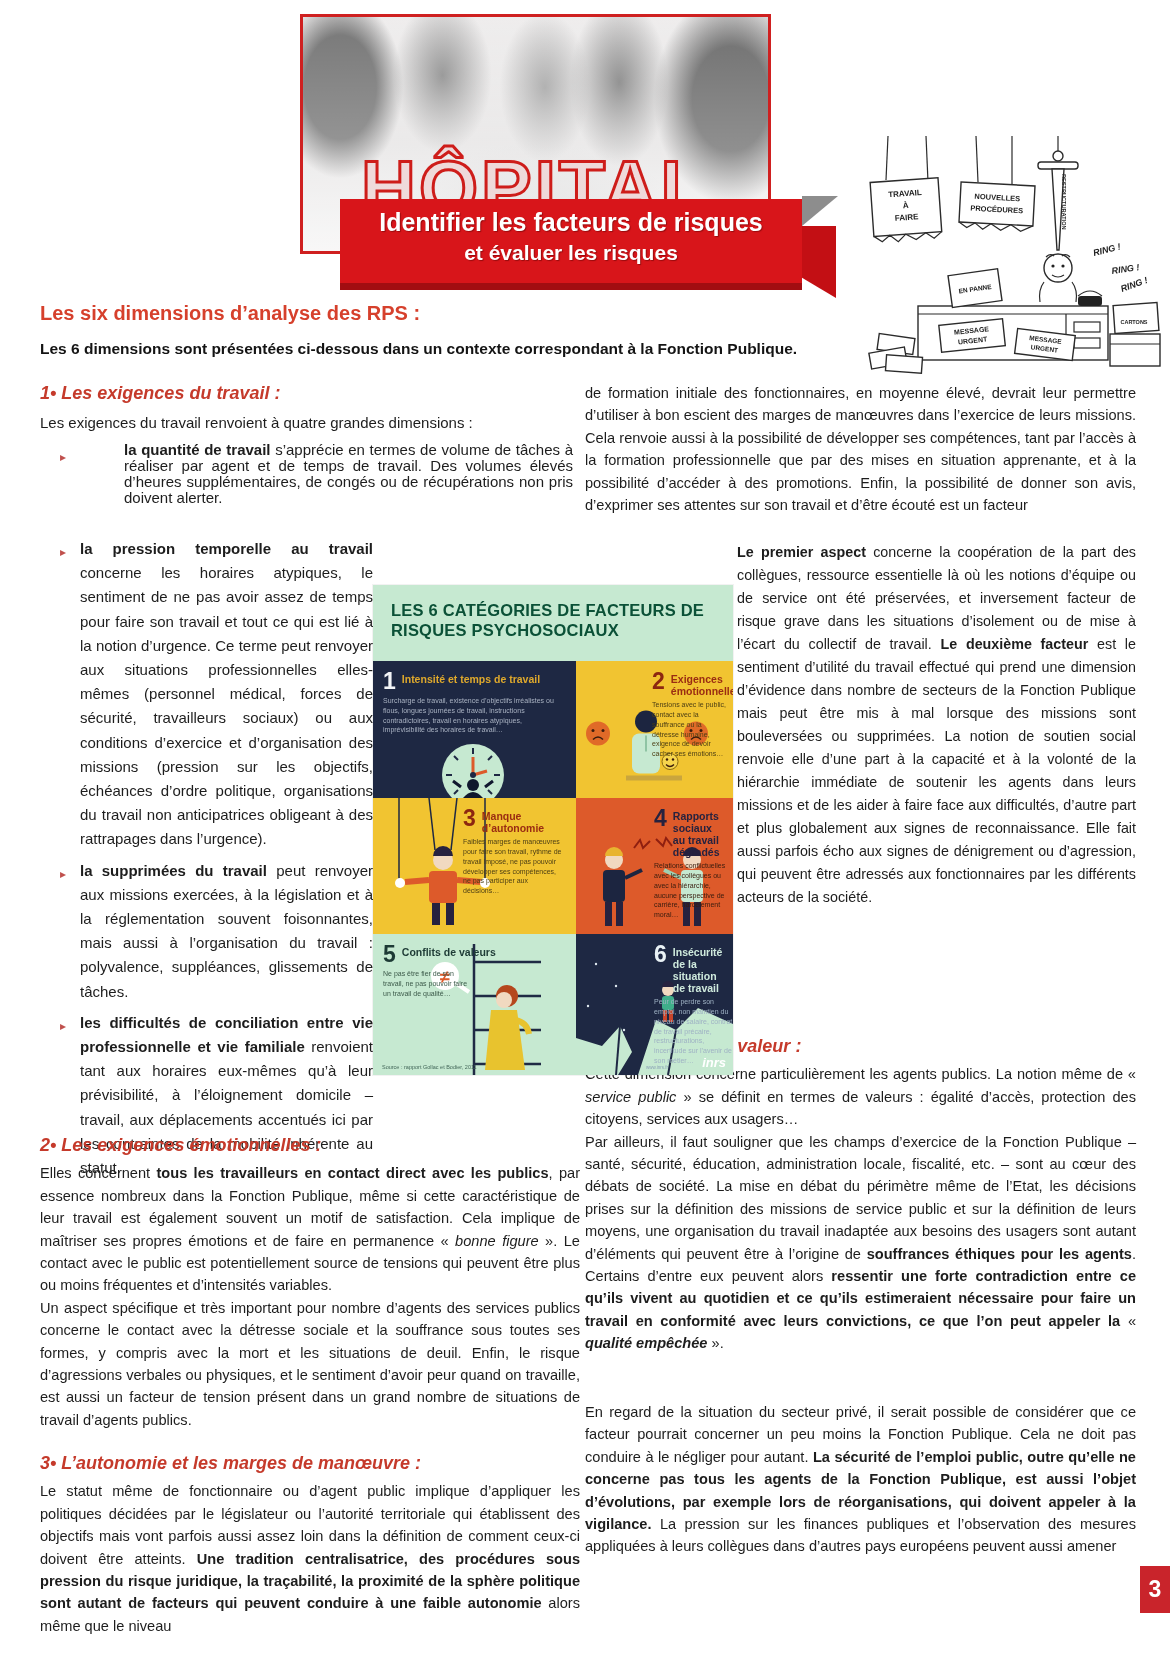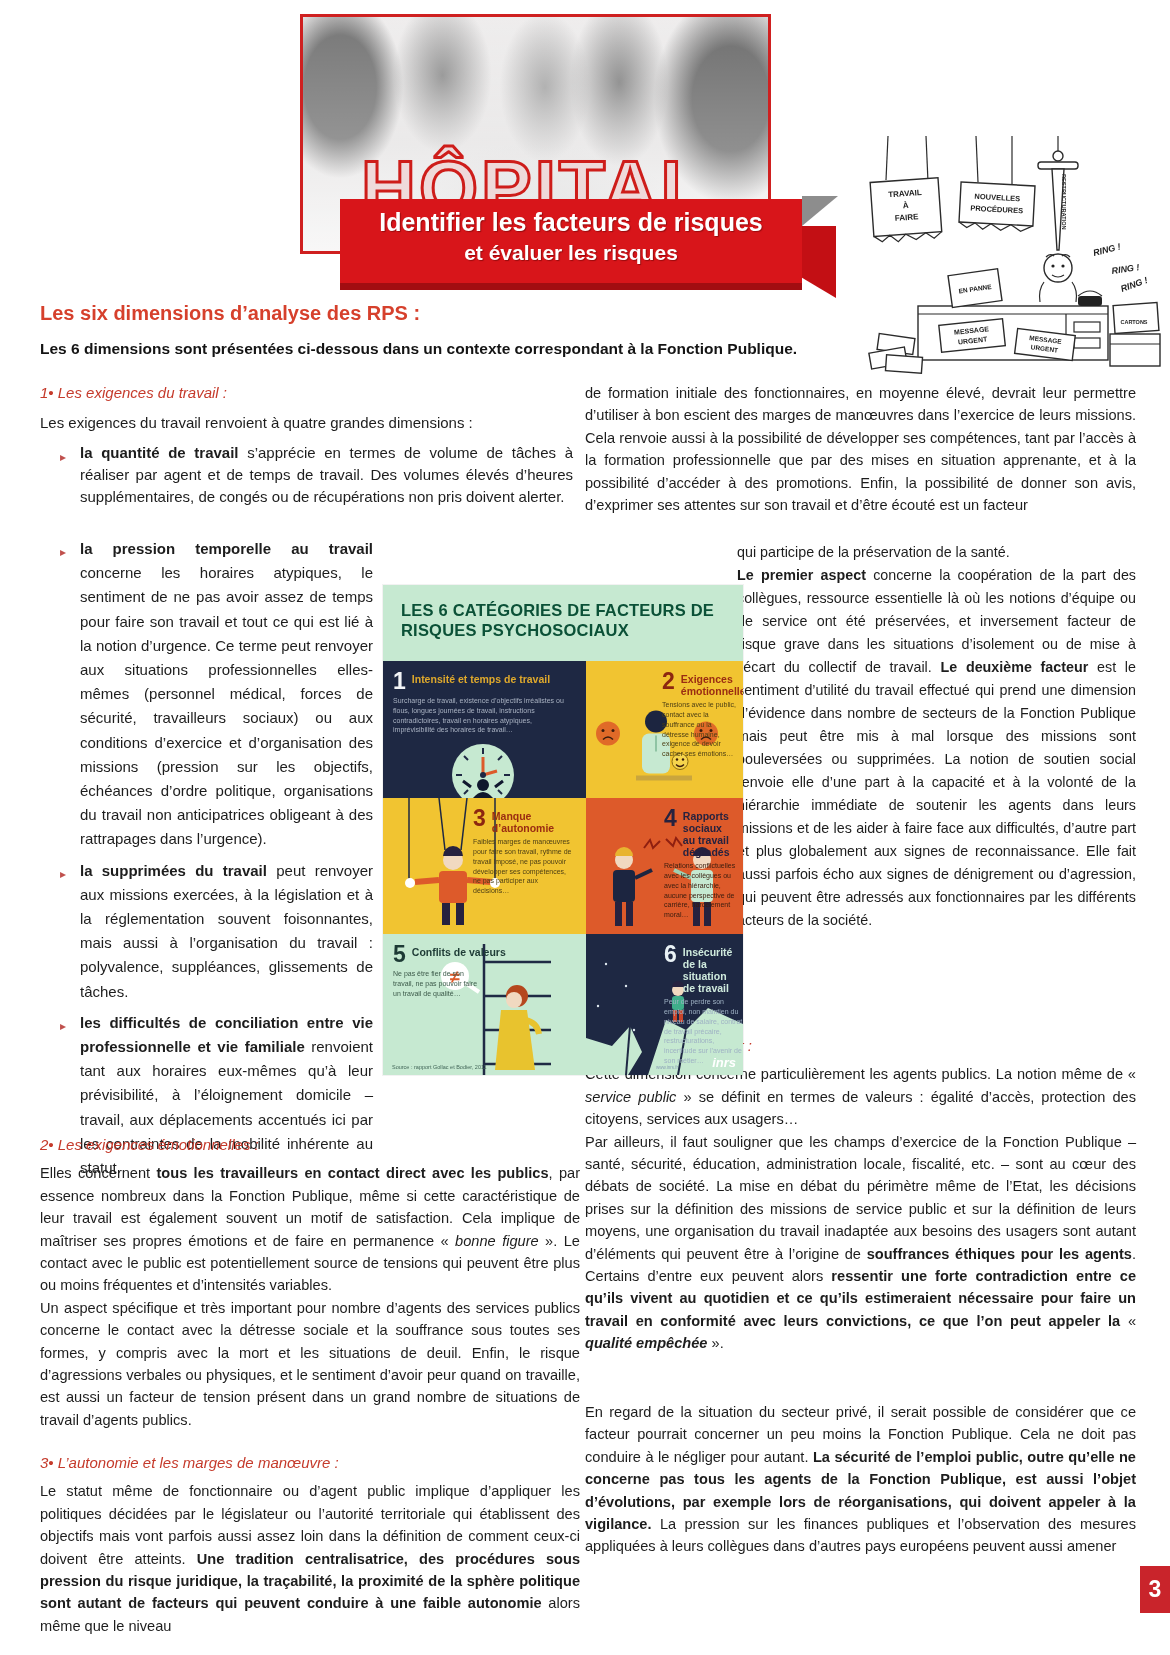--- a/index.html
+++ b/index.html
@@ -34,42 +34,42 @@
   
   #cartoon{left:826px;top:136px;width:340px;height:246px;}
   #cartoon svg{width:100%;height:100%;}
   .ink{stroke:#2b2b2b;fill:#ffffff;stroke-width:1.4;}
   .inkl{stroke:#2b2b2b;stroke-width:1.2;fill:none;}
   .ctxt{font-family:"Liberation Sans",sans-serif;font-weight:bold;fill:#222;}
 
   
   #main-title{left:40px;top:302px;font-size:20px;font-weight:800;color:#d6402c;}
   #intro{left:40px;top:340px;font-size:15.5px;font-weight:bold;color:#141414;}
-  .sec-h{color:#c53a2b;font-weight:normal;font-style:italic;font-size:15px;margin:0 0 6px 0;}
+  .sec-h{color:#c53a2b;font-weight:bold;font-style:italic;font-size:18px;margin:0 0 6px 0;}
   p{margin:0;text-align:justify;}
   .b15{font-size:15px;line-height:24.2px;}
   .tight{font-size:14.6px;line-height:22.4px;}
   .narrow-r{font-size:14.3px;line-height:23.0px;}
   .bullet{display:flex;margin:7px 0 0 20px;}
   .bullet .mk{flex:none;width:20px;color:#c0504d;font-size:12px;padding-top:3px;}
   .bullet .bt{flex:1;text-align:justify;}
   #colL-A{left:40px;top:381px;width:533px;}
-  #colL-A .bullet .bt{line-height:22px;}
+  #colL-A .bullet .bt{line-height:16px;margin-left:44px;}
   #colL-B{left:40px;top:530px;width:333px;}
   #colL-C{left:40px;top:1134px;width:540px;}
   #colL-D{left:40px;top:1452px;width:540px;}
   #colR-A{left:585px;top:382px;width:551px;}
   #colR-B{left:737px;top:541px;width:399px;}
   #colR-B .sec-h{text-align:justify;margin-top:7px;line-height:26px;}
   #colR-C{left:585px;top:1035px;width:551px;}
   #colR-C .sec-h{}
   #colR-D{left:585px;top:1401px;width:551px;}
 
   
-  #infog{left:383px;top:585px;width:360px;height:490px;display:flex;flex-direction:column;box-shadow:0 0 0 1px rgba(0,0,0,.05);}
+  #infog{left:373px;top:585px;width:360px;height:490px;display:flex;flex-direction:column;box-shadow:0 0 0 1px rgba(0,0,0,.05);}
   #infog-head{background:#c6e9d1;height:76px;flex:none;padding:15px 14px 0 18px;box-sizing:border-box;}
   #infog-title{color:#0b5137;font-weight:800;font-size:16.5px;line-height:1.22;letter-spacing:.2px;}
   #infog-grid{flex:1;display:grid;grid-template-columns:203px 157px;grid-template-rows:137px 136px 141px;}
   .cell{position:relative;padding:9px 8px 0 10px;box-sizing:border-box;overflow:hidden;}
   .cell svg{position:absolute;left:0;top:0;width:100%;height:100%;z-index:1;}
   .chead{display:flex;gap:6px;align-items:flex-start;position:relative;z-index:2;}
   .num{font-size:23px;font-weight:800;line-height:1;}
   .ctitle{font-size:10.5px;font-weight:800;line-height:1.15;padding-top:3px;}
   .cbody{font-size:7px;line-height:1.4;margin-top:3px;position:relative;z-index:2;}
   #c1{background:#1e2843;} #c2{background:#f1c431;} #c3{background:#f1c431;}
@@ -233,21 +233,20 @@
   <div id="colL-D" class="abs tight">
     <div class="sec-h">3• L’autonomie et les marges de manœuvre :</div>
     <p><span>Le statut même de fonctionnaire ou d’agent public implique d’appliquer les politiques décidées par le législateur ou l’autorité territoriale qui établissent des objectifs mais vont parfois aussi assez loin dans la définition de comment ceux-ci doivent être atteints. </span><span style="font-weight: bold;">Une tradition centralisatrice, des procédures sous pression du risque juridique, la traçabilité, la proximité de la sphère politique sont autant de facteurs qui peuvent conduire à une faible autonomie</span><span> alors même que le niveau</span></p>
   </div>
 
   <div id="colR-A" class="abs tight">
     <p><span>de formation initiale des fonctionnaires, en moyenne élevé, devrait leur permettre d’utiliser à bon escient des marges de manœuvres dans l’exercice de leurs missions. Cela renvoie aussi à la possibilité de développer ses compétences, tant par l’accès à la formation professionnelle que par des mises en situation apprenante, et à la possibilité d’accéder à des promotions. Enfin, la possibilité de donner son avis, d’exprimer ses attentes sur son travail et d’être écouté est un facteur</span></p>
   </div>
 
   <div id="colR-B" class="abs narrow-r">
-    <p>qui participe de la préservation de la santé.</p>
     <p><span style="font-weight: bold;">Le premier aspect</span><span> concerne la coopération de la part des collègues, ressource essentielle là où les notions d’équipe ou de service ont été préservées, et inversement facteur de risque grave dans les situations d’isolement ou de mise à l’écart du collectif de travail. </span><span style="font-weight: bold;">Le deuxième facteur</span><span> est le sentiment d’utilité du travail effectué qui prend une dimension d’évidence dans nombre de secteurs de la Fonction Publique mais peut être mis à mal lorsque des missions sont bouleversées ou supprimées. La notion de soutien social renvoie elle d’une part à la capacité et à la volonté de la hiérarchie immédiate de soutenir les agents dans leurs missions et de les aider à faire face aux difficultés, d’autre part et plus globalement aux signes de reconnaissance. Elle fait aussi parfois écho aux signes de dénigrement ou d’agression, qui peuvent être adressés aux fonctionnaires par les différents acteurs de la société.</span></p>
   </div>
 
   <div id="colR-C" class="abs tight">
     <div class="sec-h">5• Les conflits de valeur :</div>
     <p><span>Cette dimension concerne particulièrement les agents publics. La notion même de « </span><span style="font-style: italic;">service public</span><span> » se définit en termes de valeurs : égalité d’accès, protection des citoyens, services aux usagers…</span></p>
     <p><span>Par ailleurs, il faut souligner que les champs d’exercice de la Fonction Publique – santé, sécurité, éducation, administration locale, fiscalité, etc. – sont au cœur des débats de société. La mise en débat du périmètre même de l’Etat, les décisions prises sur la définition des missions de service public et sur la définition de leurs moyens, une organisation du travail inadaptée aux besoins des usagers sont autant d’éléments qui peuvent être à l’origine de </span><span style="font-weight: bold;">souffrances éthiques pour les agents</span><span>. Certains d’entre eux peuvent alors </span><span style="font-weight: bold;">ressentir une forte contradiction entre ce qu’ils vivent au quotidien et ce qu’ils estimeraient nécessaire pour faire un travail en conformité avec leurs convictions, ce que l’on peut appeler la</span><span> « </span><span style="font-weight: bold; font-style: italic;">qualité empêchée</span><span> ».</span></p>
   </div>
 
   <div id="colR-D" class="abs tight">

